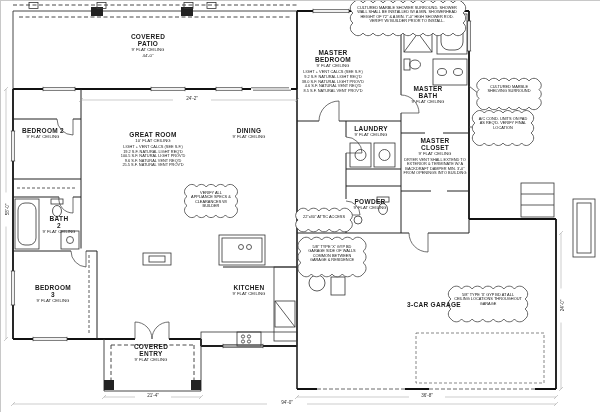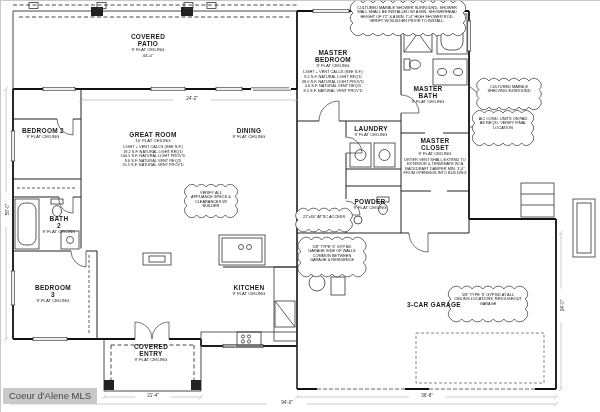--- a/index.html
+++ b/index.html
@@ -284,14 +284,13 @@
   <div class="note" style="left:453px;top:292px;width:68px">5/8" TYPE 'X' GYP BD AT ALL CEILING LOCATIONS THROUGHOUT GARAGE</div>
   <div class="note" style="left:189px;top:190px;width:42px">VERIFY ALL APPLIANCE SPECS &amp; CLEARANCES W/ BUILDER</div>
 
   <div class="dim" style="left:172px;top:95px;width:36px">24'-2"</div>
   <div class="dim" style="left:134px;top:392px;width:34px">21'-4"</div>
   <div class="dim" style="left:408px;top:392px;width:34px">36'-8"</div>
   <div class="dim" style="left:266px;top:399px;width:38px">94'-0"</div>
   <div class="dim v" style="left:544px;top:302px;width:32px">24'-0"</div>
   <div class="dim v" style="left:-11px;top:206px;width:32px">58'-0"</div>
 
-  <div class="watermark">Coeur d'Alene MLS</div>
 </div>
 
 </body></html>

